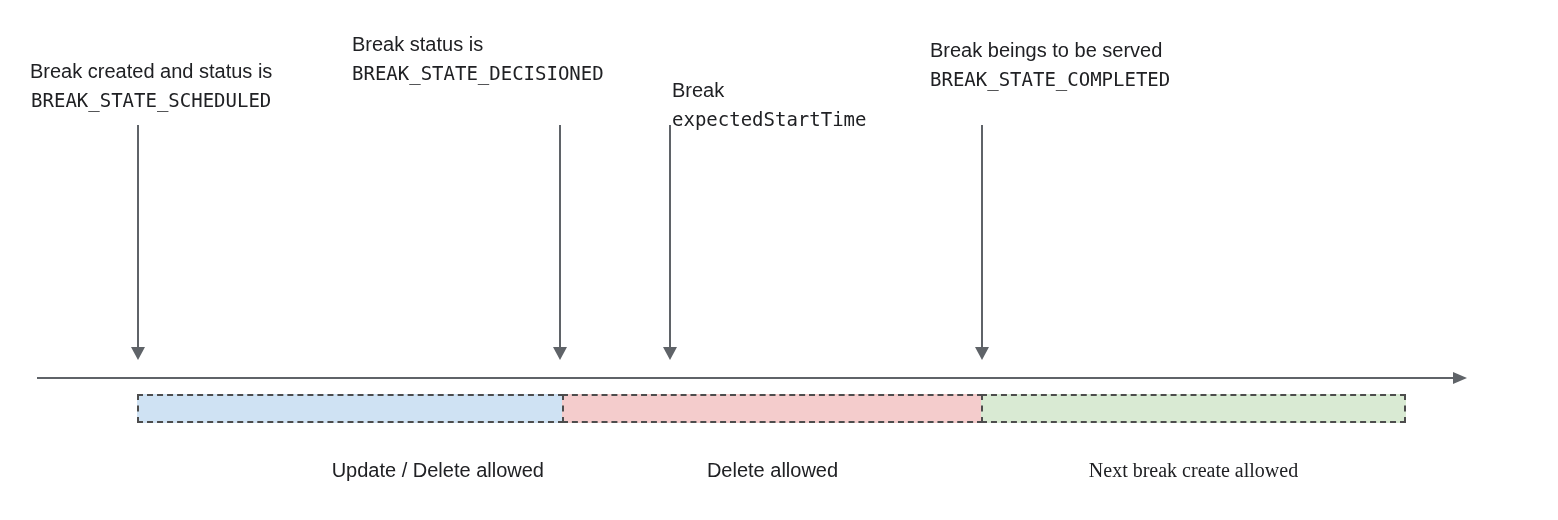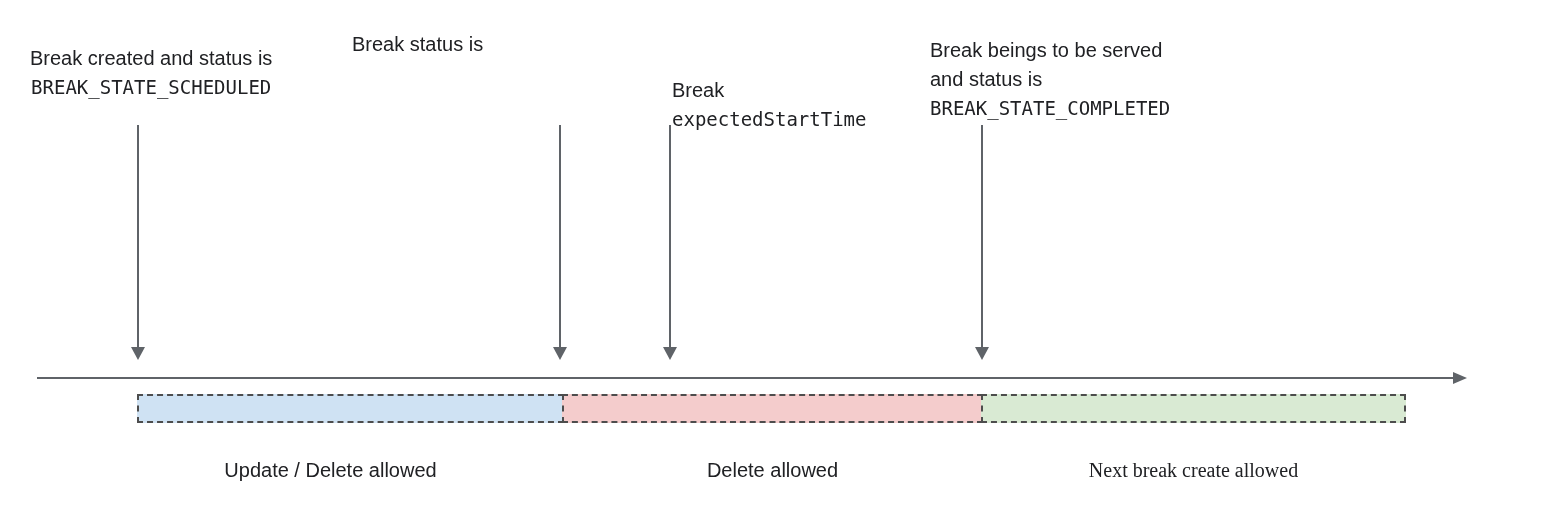--- a/index.html
+++ b/index.html
@@ -90,37 +90,37 @@
     font-size: 20px;
     color: #202124;
     text-align: center;
   }
 </style>
 </head>
 <body>
 
 <div class="canvas">
 
-  <div class="annotation" style="left:30px; top:44px;">
+  <div class="annotation" style="left:30px; top:57px;">
     <div class="ann-line">Break created and status is</div>
     <div class="ann-line mono">BREAK_STATE_SCHEDULED</div>
   </div>
 
   <div class="annotation" style="left:352px; top:30px;">
     <div class="ann-line">Break status is</div>
+    <div class="ann-line mono">BREAK_STATE_DECISIONED</div>
   </div>
 
   <div class="annotation" style="left:672px; top:42px;margin-top:34px;">
     <div class="ann-line">Break</div>
     <div class="ann-line mono">expectedStartTime</div>
   </div>
 
   <div class="annotation" style="left:930px; top:36px;">
     <div class="ann-line">Break beings to be served</div>
-    <div class="ann-line">and status is</div>
     <div class="ann-line mono">BREAK_STATE_COMPLETED</div>
   </div>
 
   <div class="event-arrow" style="left:131px; top:125px; height:235px;">
     <div class="arrow-shaft" style="height:222px;"></div>
     <div class="arrow-head"></div>
   </div>
   <div class="event-arrow" style="left:553px; top:125px; height:235px;">
     <div class="arrow-shaft" style="height:222px;"></div>
     <div class="arrow-head"></div>
@@ -135,17 +135,17 @@
   </div>
 
   <div class="timeline-line"></div>
   <div class="timeline-head"></div>
   <div class="timeline-label">time</div>
 
   <div class="segment" style="left: 137px; width: 427px; background-color: rgb(207, 226, 243); border-color: rgb(77, 77, 77);"></div>
   <div class="segment" style="left: 562px; width: 421px; background-color: rgb(244, 204, 204); border-color: rgb(77, 77, 77);"></div>
   <div class="segment" style="left: 981px; width: 425px; background-color: rgb(217, 234, 211); border-color: rgb(77, 77, 77);"></div>
 
-  <div class="segment-label" style="left:117px; width:427px;">Update / Delete allowed</div>
+  <div class="segment-label" style="left:117px; width:427px;text-align:right;">Update / Delete allowed</div>
   <div class="segment-label" style="left:562px; width:421px;">Delete allowed</div>
   <div class="segment-label" style="left:981px; width:425px;font-family:Liberation Serif, serif;">Next break create allowed</div>
 
 </div>
 
 </body></html>

